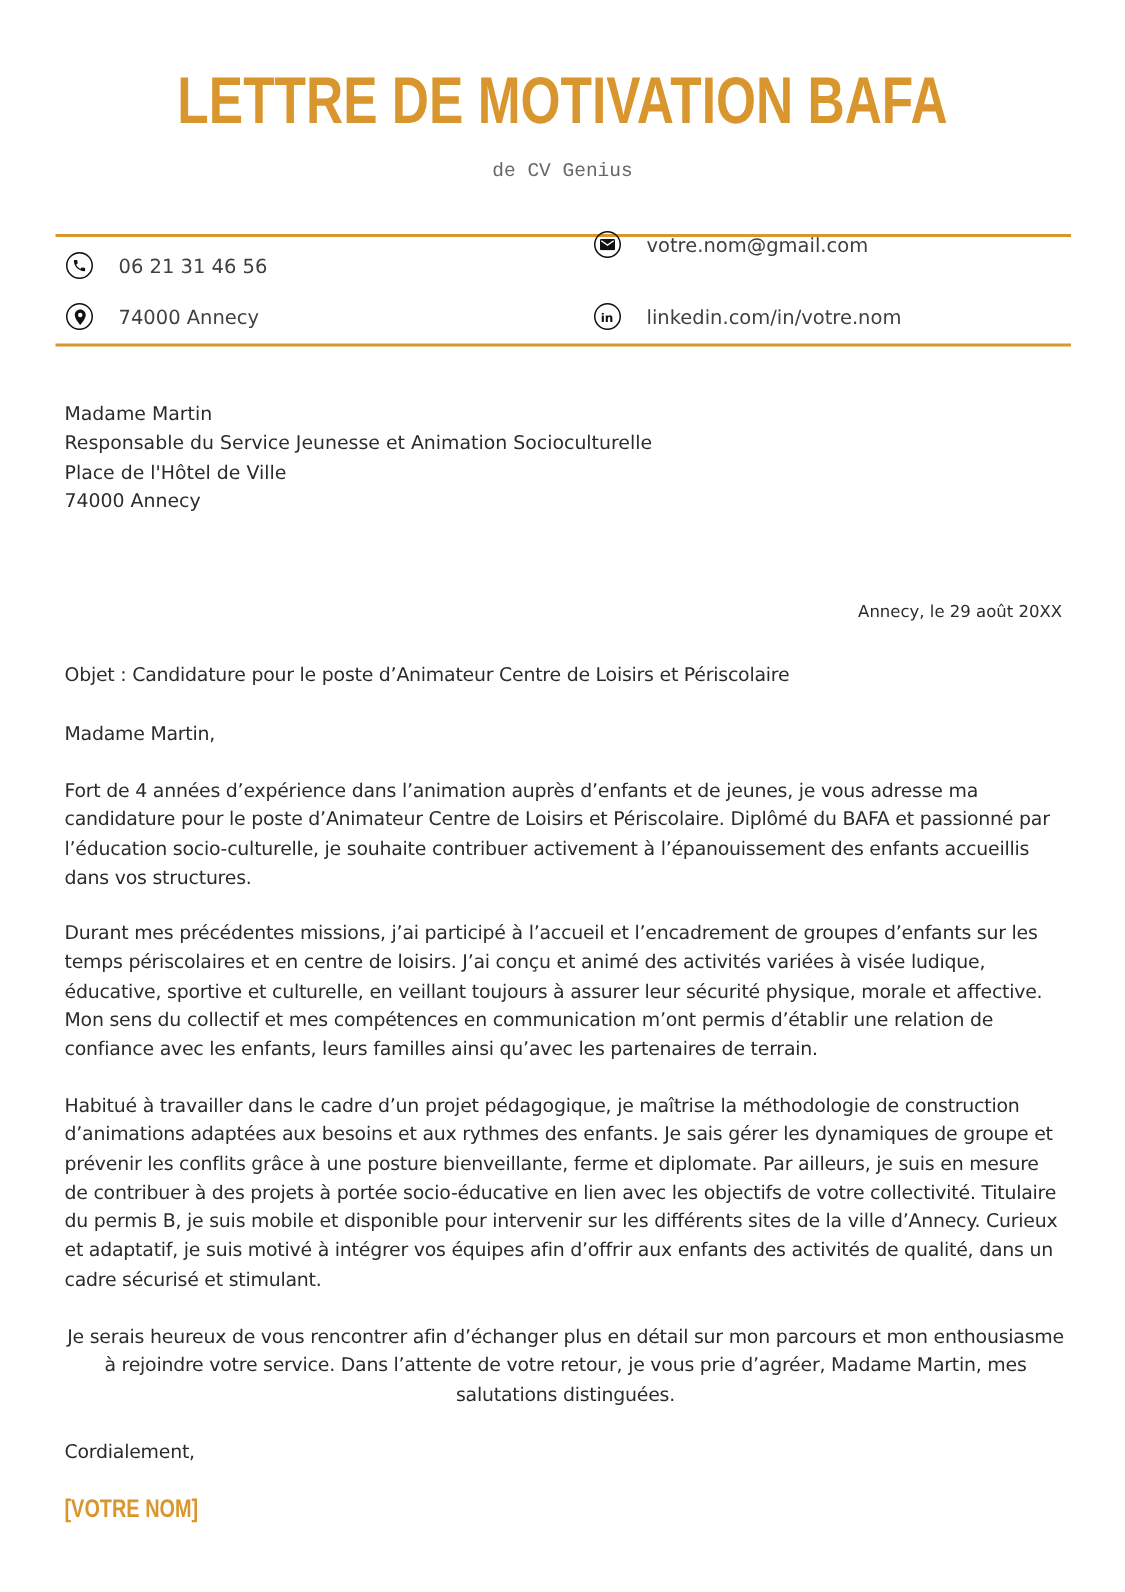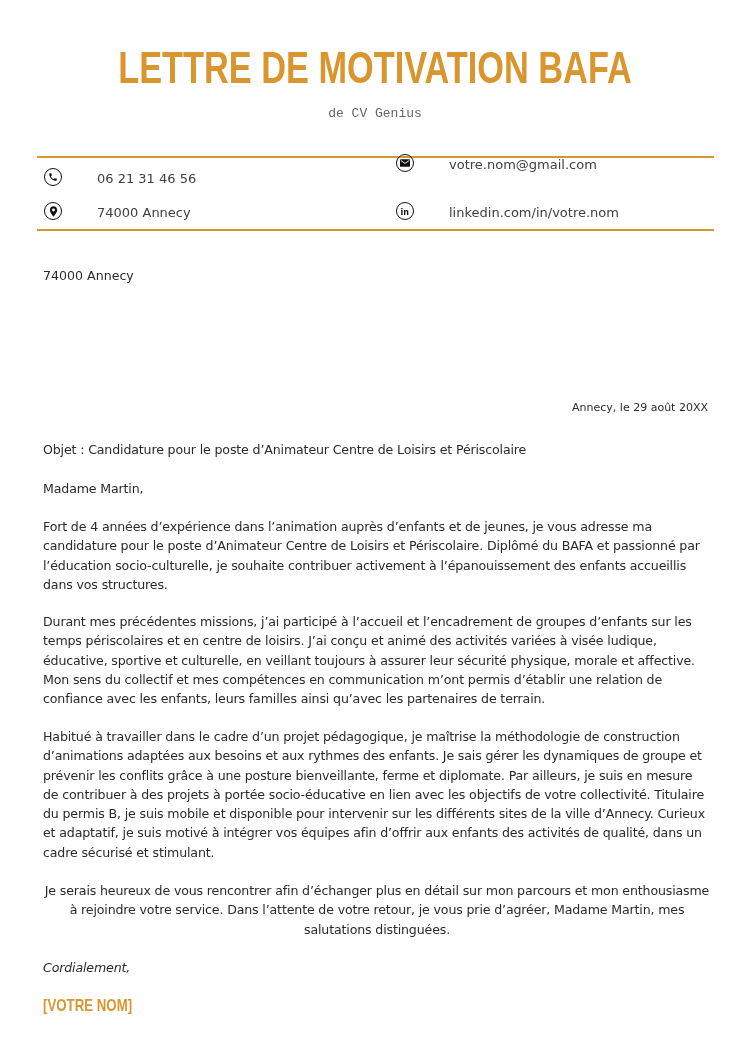--- a/index.html
+++ b/index.html
@@ -21,21 +21,21 @@
     .rule {
       position: absolute; left: 37px; width: 677px; height: 2px; background: #d9962e;
     }
     .contact {
       position: absolute; display: flex; align-items: flex-end;
       font-size: 13px; color: #404040;
     }
     .contact .ic {
       width: 18px; height: 18px; border: 1.6px solid #111; border-radius: 50%;
       display: inline-flex; align-items: center; justify-content: center;
-      box-sizing: border-box; margin-right: 35px; flex: none;
+      box-sizing: border-box; margin-right: 17px; flex: none;
     }
     .contact .ic svg { display: block; }
     .block { position: absolute; left: 43px; font-size: 12.6px; line-height: 19.3px; color: #2b2b2b; }
     .block div { white-space: nowrap; }
     .para { position: absolute; left: 43px; width: 668px; font-size: 12.6px; line-height: 19.3px; color: #2b2b2b; letter-spacing: -0.15px; }
     .date { position: absolute; right: 42px; top: 401px; font-size: 11px; color: #2b2b2b; }
     .signature {
       position: absolute; left: 43px; top: 996px;
       font-family: "Liberation Sans", sans-serif; font-weight: bold; font-size: 17px;
       color: #d9962e; transform: scaleX(0.78); transform-origin: left center;
@@ -82,28 +82,31 @@
     <svg width="11" height="9" viewBox="0 0 22 18">
         <text x="1" y="15" font-family="DejaVu Sans, sans-serif" font-weight="bold" font-size="16" fill="#111">in</text>
       </svg>
   </span>
   <span>linkedin.com/in/votre.nom</span>
 </div>
 
 <div class="rule" style="top:229px;"></div>
 
 <div class="block" style="top:266px;">
+  <div>Madame Martin</div>
+  <div>Responsable du Service Jeunesse et Animation Socioculturelle</div>
+  <div>Place de l'Hôtel de Ville</div>
   <div>74000 Annecy</div>
 </div>
 
 <div class="date">Annecy, le 29 août 20XX</div>
 
 <div class="para" style="top:440px;">Objet : Candidature pour le poste d’Animateur Centre de Loisirs et Périscolaire</div>
 <div class="para" style="top:479px;">Madame Martin,</div>
 
 <div class="para" style="top:517px;">Fort de 4 années d’expérience dans l’animation auprès d’enfants et de jeunes, je vous adresse ma candidature pour le poste d’Animateur Centre de Loisirs et Périscolaire. Diplômé du BAFA et passionné par l’éducation socio-culturelle, je souhaite contribuer activement à l’épanouissement des enfants accueillis dans vos structures.</div>
 <div class="para" style="top:612px;">Durant mes précédentes missions, j’ai participé à l’accueil et l’encadrement de groupes d’enfants sur les temps périscolaires et en centre de loisirs. J’ai conçu et animé des activités variées à visée ludique, éducative, sportive et culturelle, en veillant toujours à assurer leur sécurité physique, morale et affective. Mon sens du collectif et mes compétences en communication m’ont permis d’établir une relation de confiance avec les enfants, leurs familles ainsi qu’avec les partenaires de terrain.</div>
 <div class="para" style="top:727px;">Habitué à travailler dans le cadre d’un projet pédagogique, je maîtrise la méthodologie de construction d’animations adaptées aux besoins et aux rythmes des enfants. Je sais gérer les dynamiques de groupe et prévenir les conflits grâce à une posture bienveillante, ferme et diplomate. Par ailleurs, je suis en mesure de contribuer à des projets à portée socio-éducative en lien avec les objectifs de votre collectivité. Titulaire du permis B, je suis mobile et disponible pour intervenir sur les différents sites de la ville d’Annecy. Curieux et adaptatif, je suis motivé à intégrer vos équipes afin d’offrir aux enfants des activités de qualité, dans un cadre sécurisé et stimulant.</div>
 <div class="para" style="top:881px;text-align:center;">Je serais heureux de vous rencontrer afin d’échanger plus en détail sur mon parcours et mon enthousiasme à rejoindre votre service. Dans l’attente de votre retour, je vous prie d’agréer, Madame Martin, mes salutations distinguées.</div>
 
-<div class="para" style="top:958px;font-style:italic;">Cordialement,</div>
+<div class="para" style="top:958px;">Cordialement,</div>
 
 <div class="signature">[VOTRE NOM]</div>
 
 </body></html>

